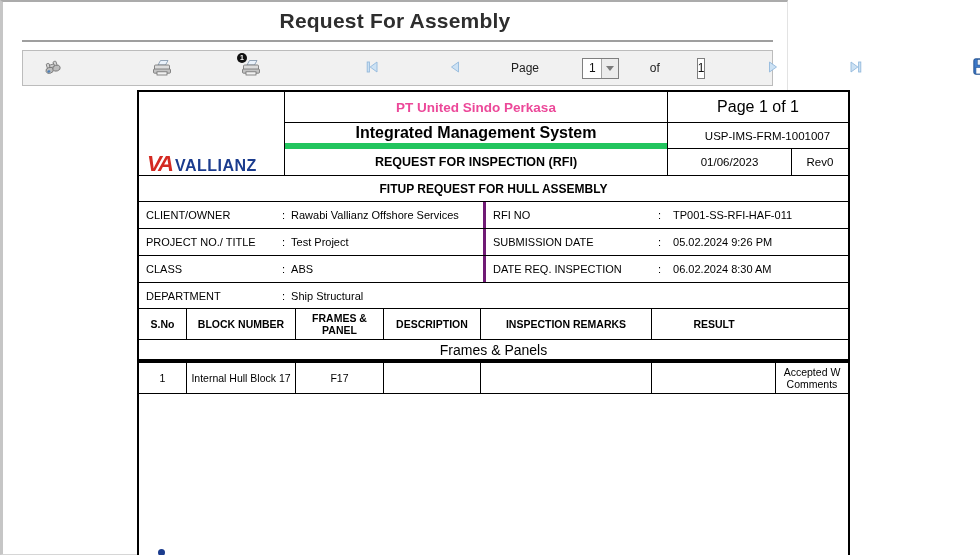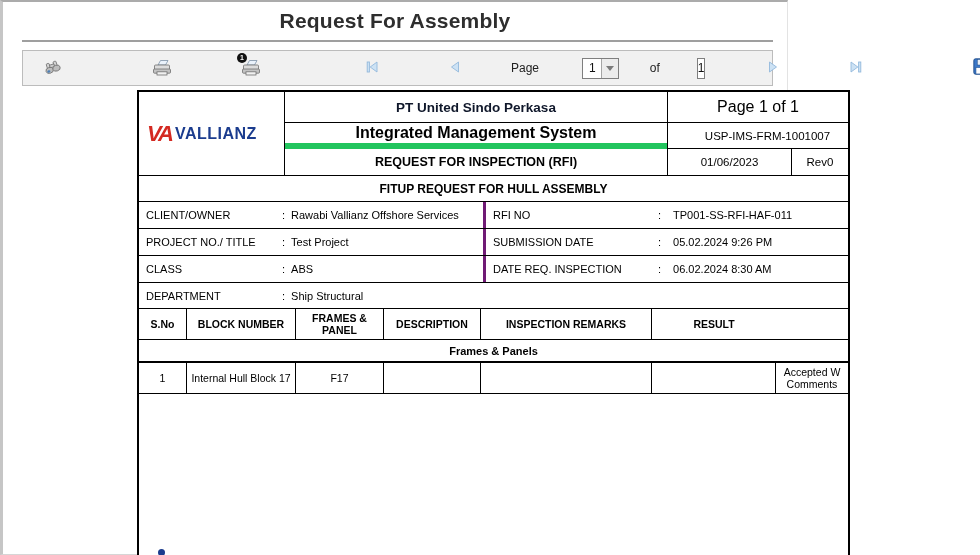--- a/index.html
+++ b/index.html
@@ -40,23 +40,23 @@
 
   
   .report-area { position:relative; }
   .page { position:absolute; left:134px; top:4px; width:713px; height:470px;
           border:2px solid #000; background:#fff; color:#000; }
 
   .r-head { display:grid; grid-template-columns:146px 382px 124px 57px;
             grid-template-rows:31px 26px 26px; border-bottom:1px solid #000; }
   .cell { display:flex; align-items:center; justify-content:center; overflow:hidden; }
   .c-logo { grid-row:1/4; grid-column:1; border-right:1px solid #000;
-            display:flex; align-items:center; padding-left:8px; }
+            display:flex; align-items:flex-end; padding-left:8px; }
   .c-company { grid-row:1; grid-column:2; border-bottom:1px solid #000;
-               color:#0f172a; font-weight:bold; font-size:13.5px; }
+               color:#ec4899; font-weight:bold; font-size:13.5px; }
   .c-pinfo { grid-row:1; grid-column:3/5; border-left:1px solid #000; border-bottom:1px solid #000; font-size:16px; }
   .c-ims { grid-row:2; grid-column:2; border-bottom:6px solid #22c55e; font-weight:bold; font-size:16px; }
   .c-form { grid-row:2; grid-column:3/5; border-left:1px solid #000; border-bottom:1px solid #000; font-size:11.5px;padding-left:19px; }
   .c-rfit { grid-row:3; grid-column:2; font-weight:bold; font-size:12.5px; }
   .c-date { grid-row:3; grid-column:3; border-left:1px solid #000; font-size:11.5px; }
   .c-rev  { grid-row:3; grid-column:4; border-left:1px solid #000; font-size:11.5px; }
 
   .logo-mark { position:relative; font-style:italic; font-weight:bold; font-size:22px;
                color:#d42a22; letter-spacing:-2px; line-height:1; }
   .logo-dot { position:absolute; left:19px; bottom:2px; width:7px; height:7px;
@@ -74,22 +74,22 @@
   .val-l { margin-left:6px; white-space:nowrap; }
   .val-r { margin-left:12px; white-space:nowrap; }
 
   .r-dept { height:26px; border-bottom:1px solid #000; display:flex; align-items:center; font-size:11px; }
 
   .tgrid { display:grid; grid-template-columns:48px 109px 88px 97px 171px 124px 1fr; }
   .r-thead { height:31px; border-bottom:1px solid #000; }
   .r-thead .cell { border-right:1px solid #000; font-weight:bold; font-size:10.5px;
                    text-align:center; line-height:1.15; padding:0 2px; }
   .r-thead .cell:last-child { border-right:none; }
-  .r-group { height:23px; border-bottom:2px solid #000000; display:flex; align-items:center;
-             justify-content:center; font-weight:bold; font-size:11px; }
+  .r-group { height:23px; border-bottom:4px solid #000000; display:flex; align-items:center;
+             justify-content:center; font-weight:normal; font-size:14px; }
   .r-data { height:31px; border-bottom:1px solid #000; }
   .r-data .cell { border-right:1px solid #000; font-size:10.5px; text-align:center;
                   line-height:1.15; padding:0 2px; }
   .r-data .cell:last-child { border-right:none; }
 </style>
 </head>
 <body>
 
 <div class="frame">
 

